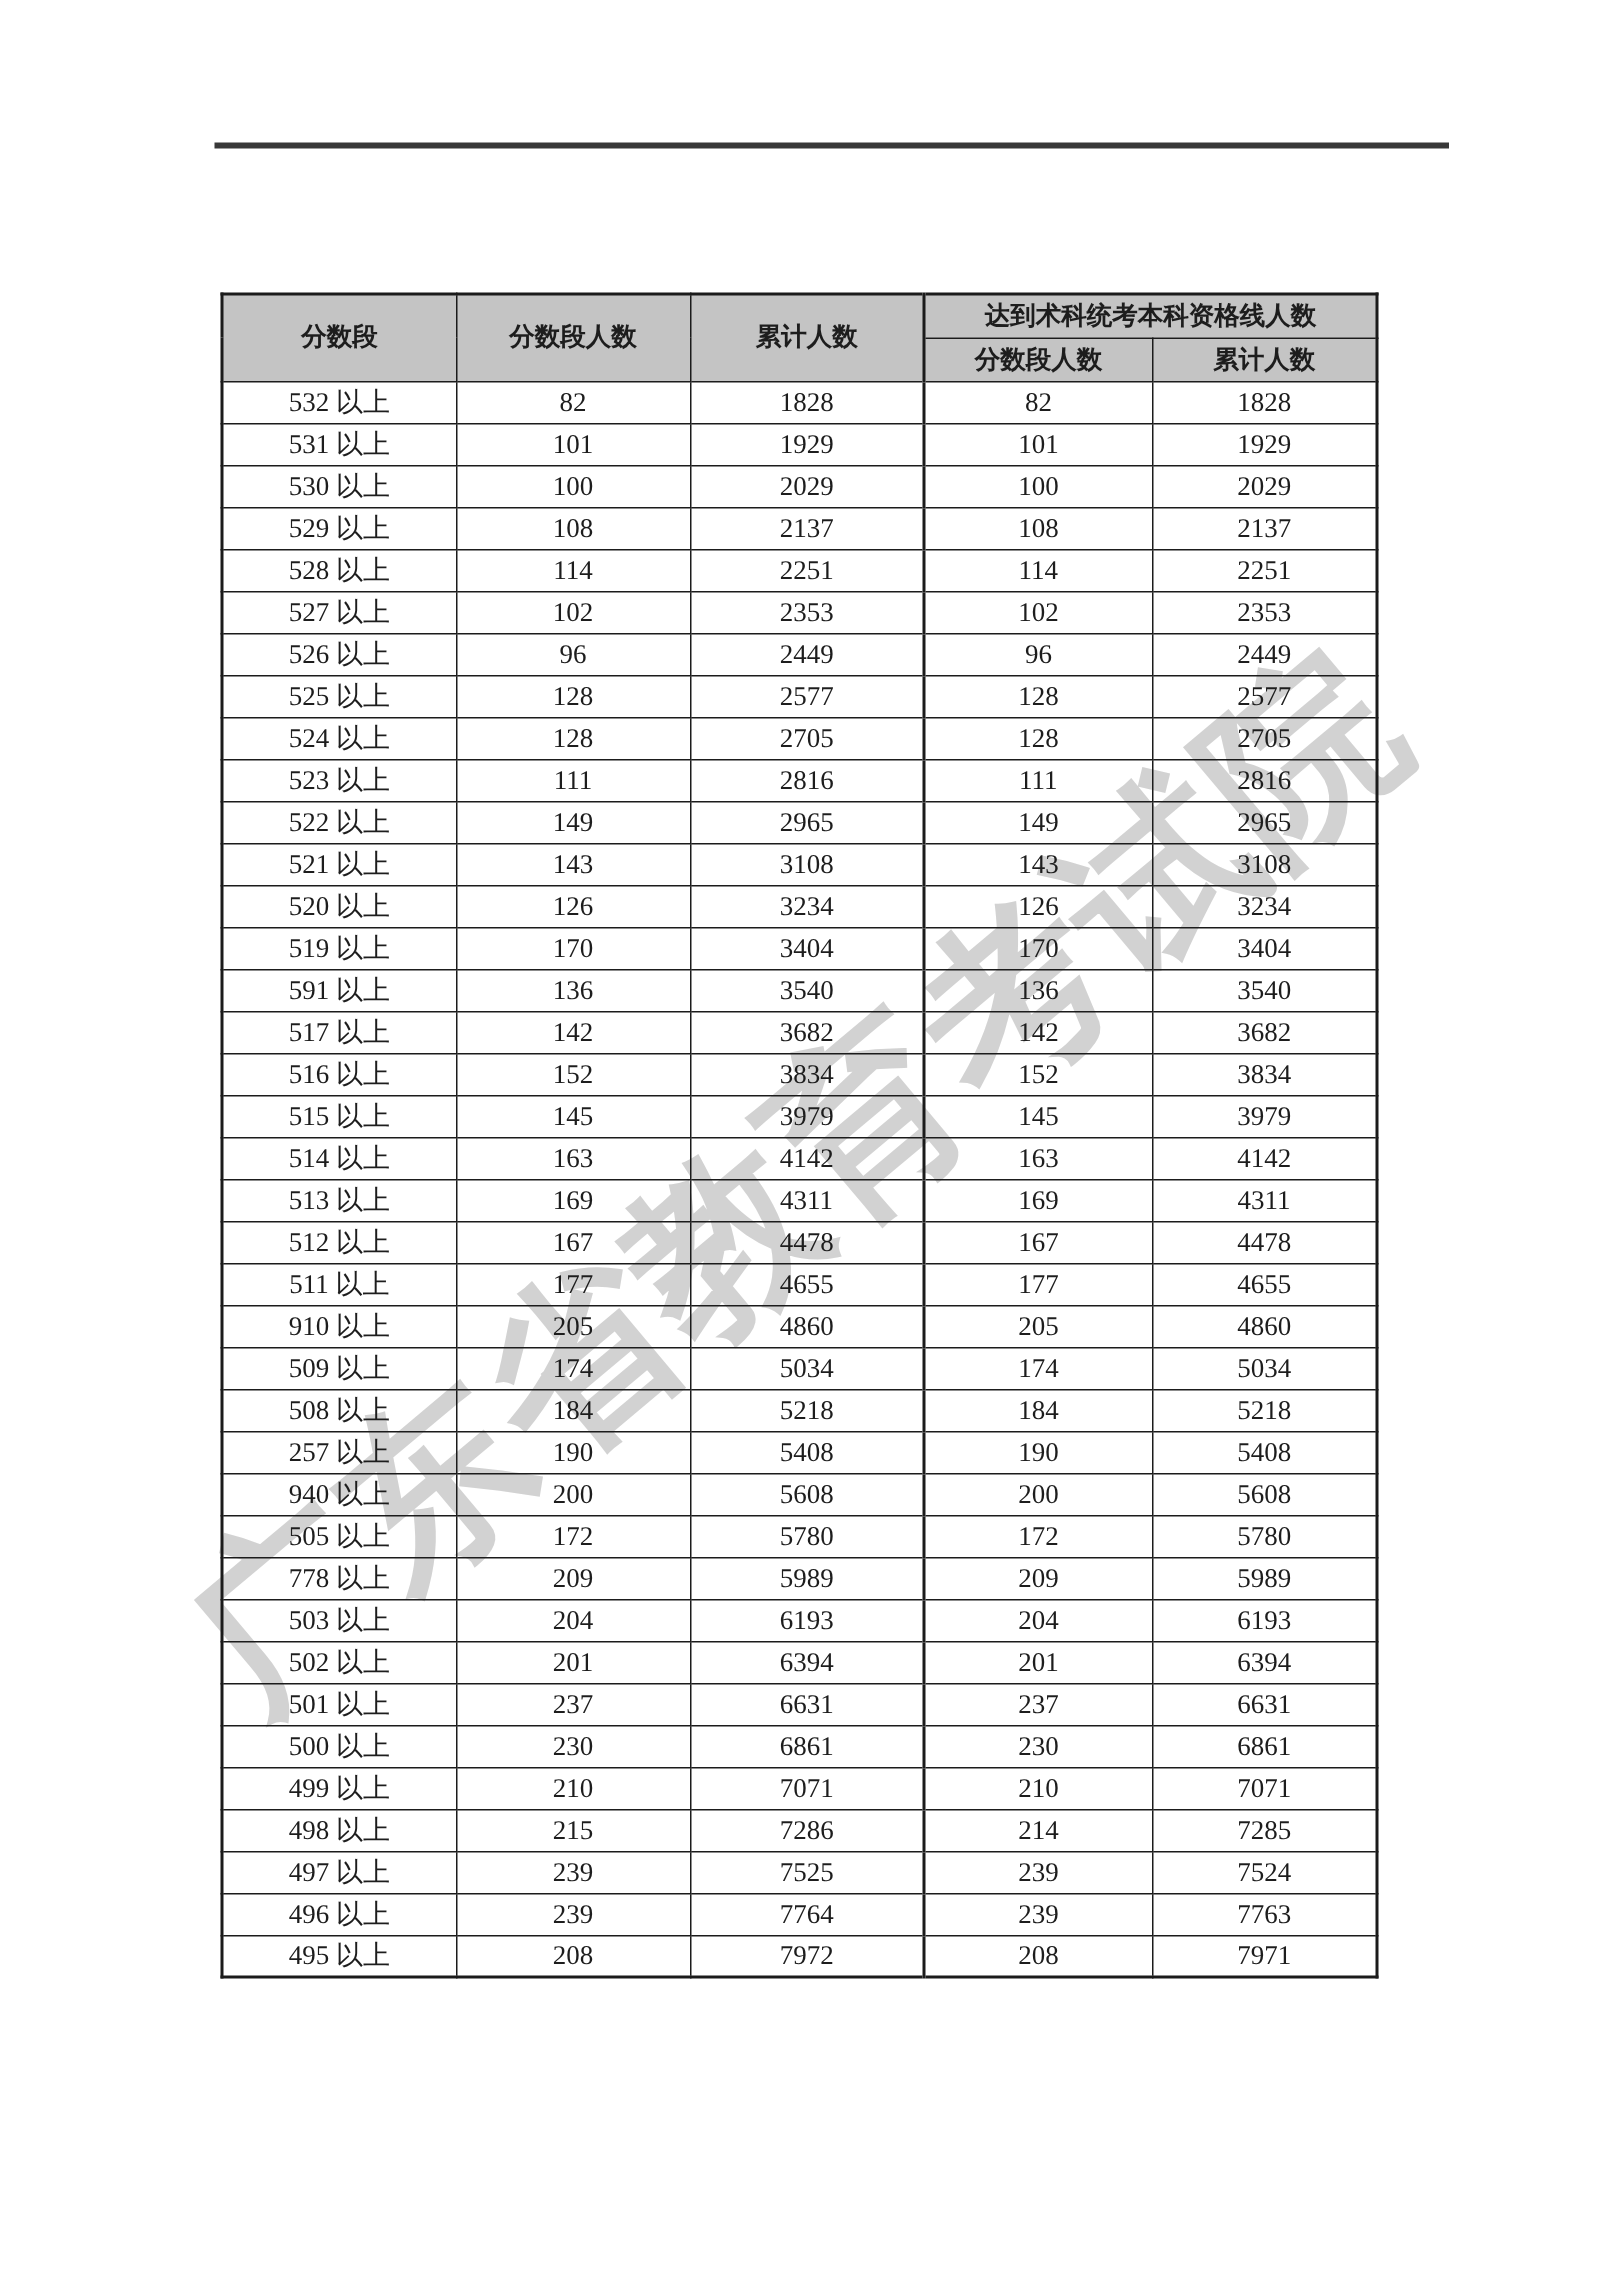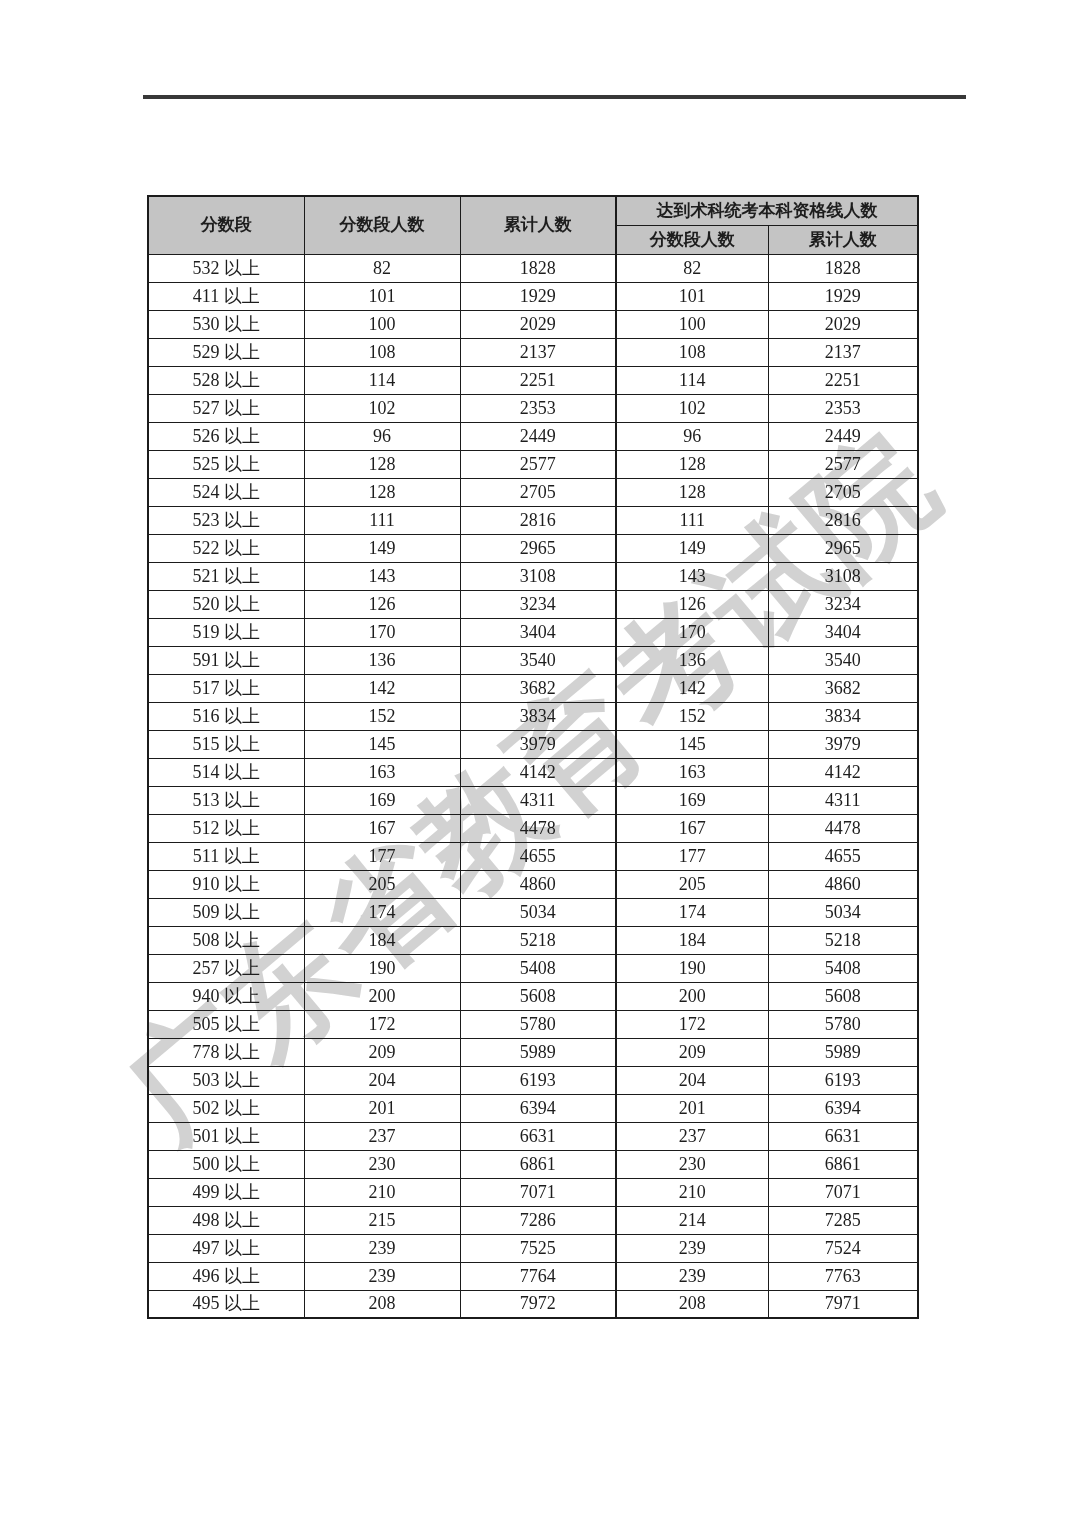--- a/index.html
+++ b/index.html
@@ -114,21 +114,21 @@
     </thead>
     <tbody id="table-body">
         <tr>
           <td>532 以上</td>
           <td>82</td>
           <td>1828</td>
           <td>82</td>
           <td>1828</td>
         </tr>
         <tr>
-          <td>411 以上</td>
+          <td>531 以上</td>
           <td>101</td>
           <td>1929</td>
           <td>101</td>
           <td>1929</td>
         </tr>
         <tr>
           <td>530 以上</td>
           <td>100</td>
           <td>2029</td>
           <td>100</td>

